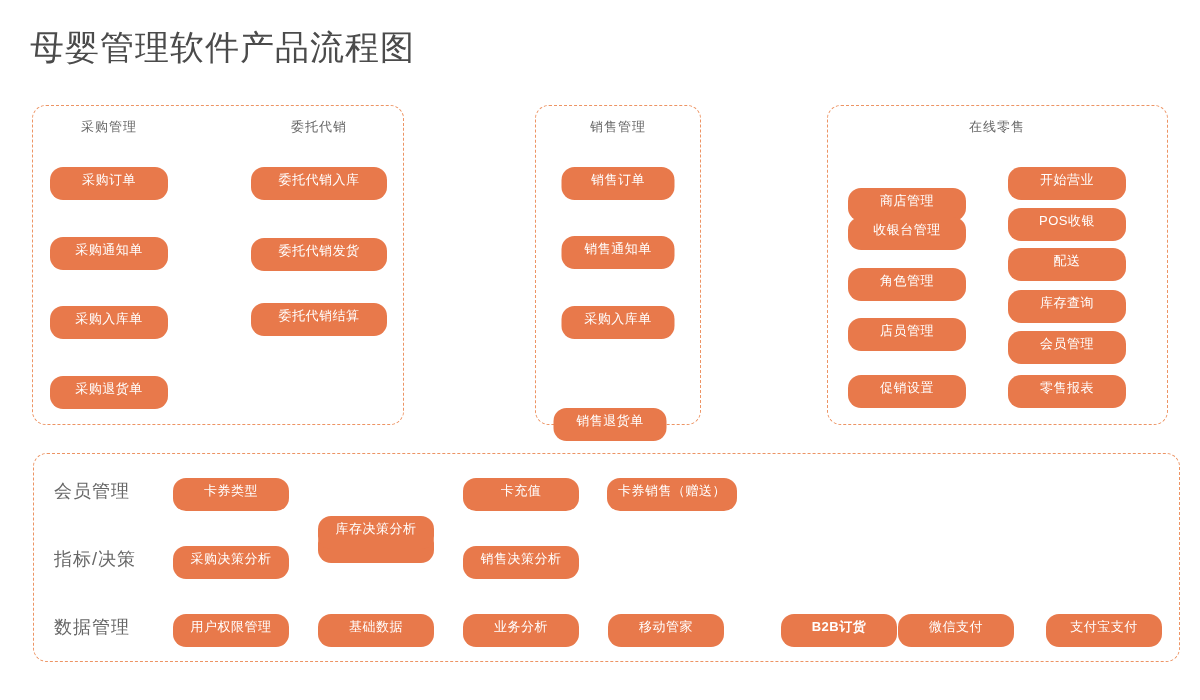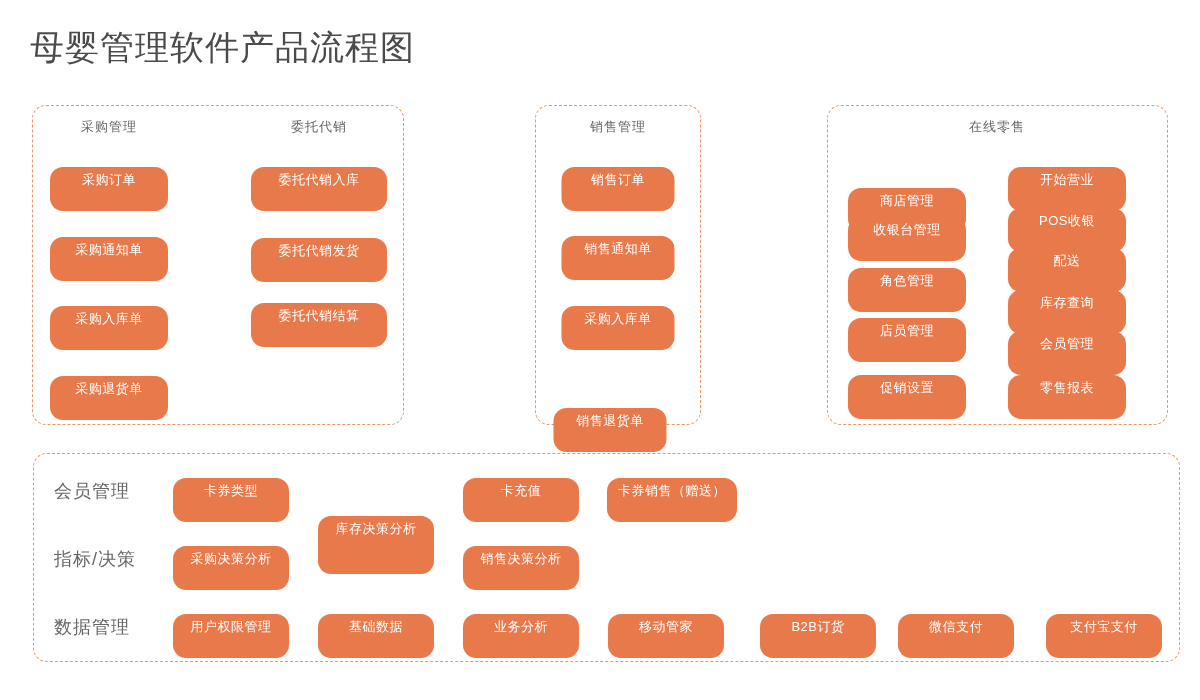--- a/index.html
+++ b/index.html
@@ -35,21 +35,21 @@
     position: absolute;
     font-size: 13px;
     color: #666666;
     white-space: nowrap;
     text-align: center;
     transform: translateX(-50%);
     letter-spacing: 1px;
   }
   .pill {
     position: absolute;
-    height: 44px;
+    height: 33px;
     line-height: 26px;
     border-radius: 13px;
     background: #e8794b;
     color: #ffffff;
     font-size: 13px;
     text-align: center;
     white-space: nowrap;
     box-sizing: border-box;
     letter-spacing: 0.5px;
     transform: translateX(-50%);
@@ -120,15 +120,15 @@
 <div class="row-label" style="left:54px; top:559px;">指标/决策</div>
 <div class="pill" style="left:231px; top:546px; width:116px;">采购决策分析</div>
 <div class="pill" style="left:376px; top:516px; width:116px;">库存决策分析</div>
 <div class="pill" style="left:521px; top:546px; width:116px;">销售决策分析</div>
 
 <div class="row-label" style="left:54px; top:627px;">数据管理</div>
 <div class="pill" style="left:231px; top:614px; width:116px;">用户权限管理</div>
 <div class="pill" style="left:376px; top:614px; width:116px;">基础数据</div>
 <div class="pill" style="left:521px; top:614px; width:116px;">业务分析</div>
 <div class="pill" style="left:666px; top:614px; width:116px;">移动管家</div>
-<div class="pill" style="left:818px; top:614px; width:116px;">B2B订货</div>
+<div class="pill" style="left:839px; top:614px; width:116px;font-weight:bold;">B2B订货</div>
 <div class="pill" style="left:956px; top:614px; width:116px;">微信支付</div>
 <div class="pill" style="left:1104px; top:614px; width:116px;">支付宝支付</div>
 
 </body></html>

